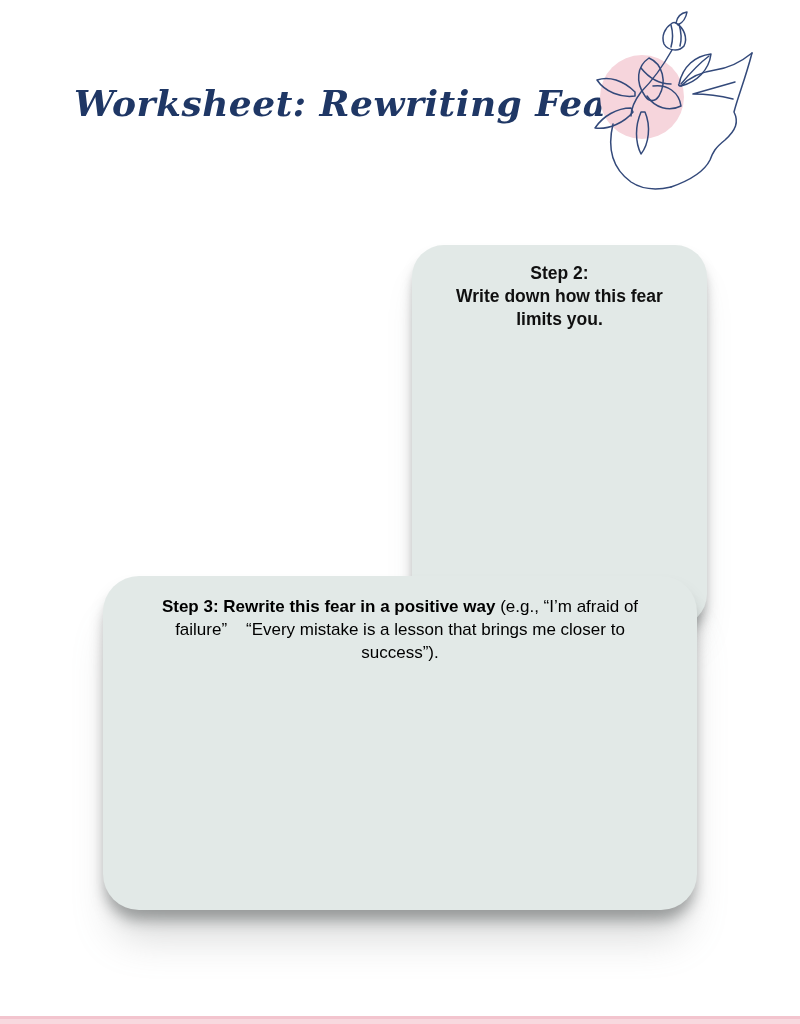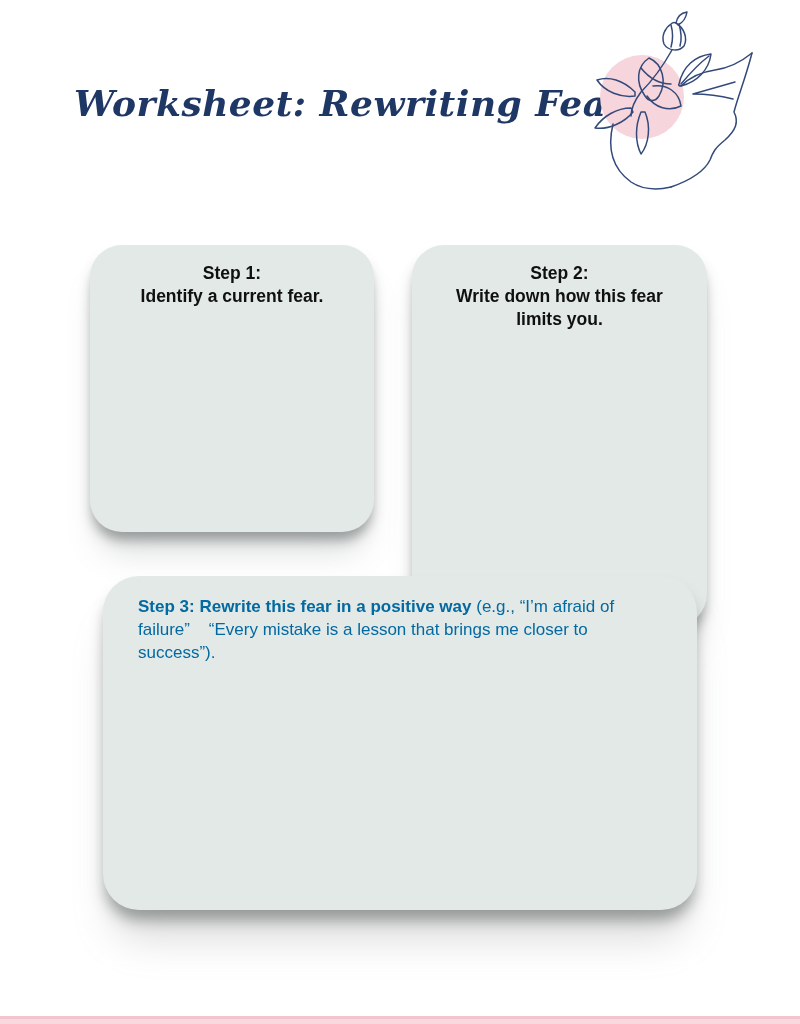--- a/index.html
+++ b/index.html
@@ -50,24 +50,24 @@
     padding: 17px 20px 0;
     text-align: center;
     font-weight: 700;
     font-size: 17.5px;
     line-height: 1.32;
     color: #101010;
   }
   .card3-text {
     margin: 20px auto 0;
     width: 524px;
-    text-align: left;
+    text-align: center;
     font-size: 17px;
     line-height: 1.35;
-    color: #0369a1;
+    color: #000000;
   }
   .card3-text .bold { font-weight: 700; }
   .footer-bar {
     position: absolute;
     left: 0; bottom: 0;
     width: 100%;
     height: 8px;
     background: linear-gradient(180deg, #f3c4ce 0%, #f3c4ce 40%, #f8d9df 40%, #f8d9df 100%);
   }
 </style>
@@ -105,27 +105,20 @@
       <path d="M169,49 C162,76 155,92 151,108 C156,118 153,126 142,136 C132,144 130,148 127,156 C121,168 108,176 88,183"></path>
 
       <path d="M152,78 C138,82 124,86 110,90 C124,90 138,92 150,95"></path>
 
       <path d="M169,49 C158,58 146,64 132,66 C118,68 106,74 98,82"></path>
 
       <path d="M30,120 C24,145 30,165 48,178 C60,186 75,186 88,183"></path>
     </g>
   </svg>
 
-  <div class="card card-step1">
-    <p class="card-heading">
-      <span>Step 1:</span><br>
-      <span>Identify a current fear.</span>
-    </p>
-    <div></div>
-  </div>
 
   <div class="card card-step2">
     <p class="card-heading">
       <span>Step 2:</span><br>
       <span>Write down how this fear limits you.</span>
     </p>
     <div></div>
   </div>
 
   <div class="card card-step3">

